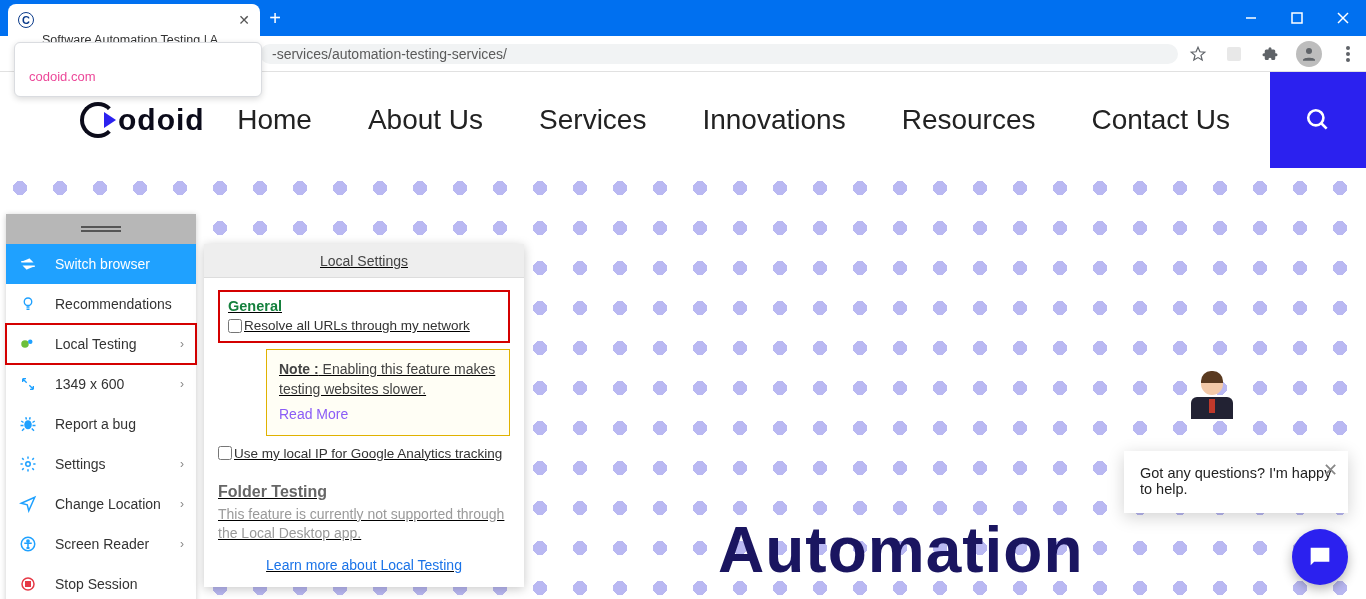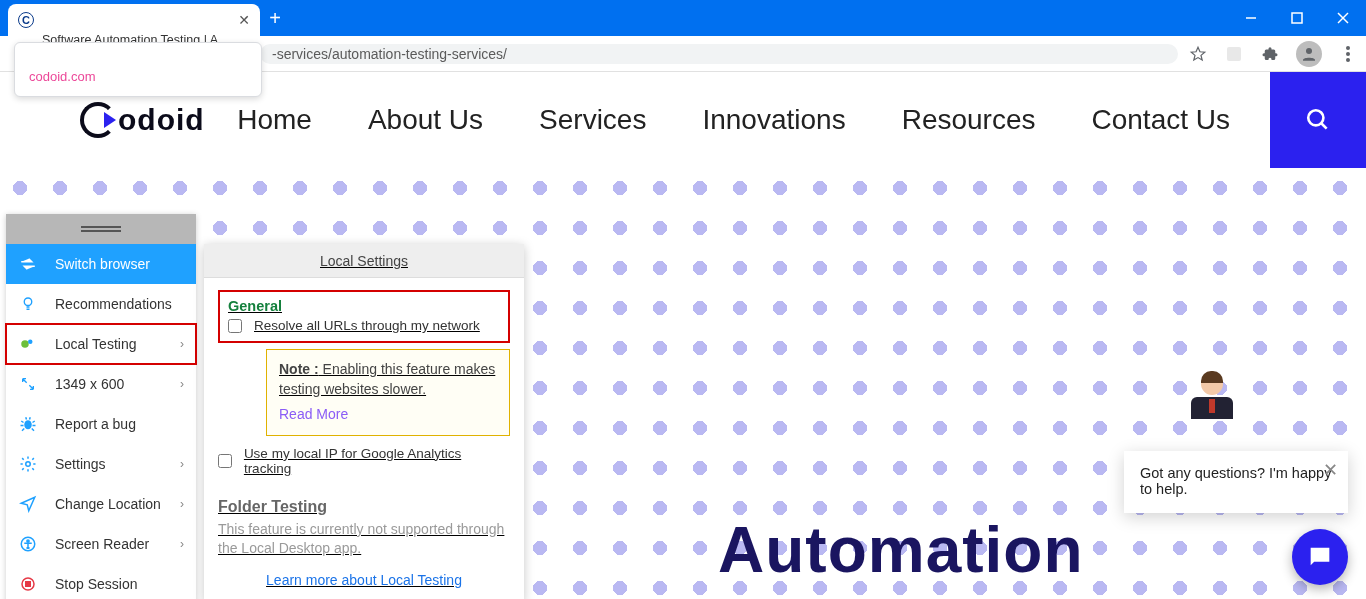--- a/index.html
+++ b/index.html
@@ -118,21 +118,21 @@
     position:absolute; left: 204px; top: 76px; width: 320px;
     background:#fff; box-shadow: 0 2px 10px rgba(0,0,0,.22); text-decoration: underline;
   }
   .popover-header{
     height:34px; background:#eeeeee; border-bottom:1px solid #ddd;
     display:flex;align-items:center;justify-content:center;font-size:14px;color:#444;
   }
   .popover-body{ padding: 12px 14px 14px; font-size:14px; color:#333;}
   .general-box { border:2px solid #d40000; padding:6px 8px 8px; margin-bottom:6px;}
   .general-box h4{ font-size:14.5px; font-weight:700; color:#15803d; margin-bottom:4px;}
-  .chkrow{ display:flex; align-items:center; gap:12px; font-size:13.5px;}
+  .chkrow{ display:flex; align-items:center; gap:2px; font-size:13.5px;}
   .chkrow input{ width:14px;height:14px;}
 
   .notebox{
     border:1px solid #e0b200; background:#fffef5;
     margin:4px 0 10px 48px; padding:10px 12px; font-size:14px; color:#444; line-height:1.4;
   }
   .notebox a{ color:#8b5cf6; text-decoration:none; display:inline-block; margin-top:6px;}
 
   .folder h4{ font-size:16px; font-weight:600; color:#666; margin:22px 0 4px;}
   .folder p{ font-size:14px; color:#9a9a9a; line-height:1.35;}

